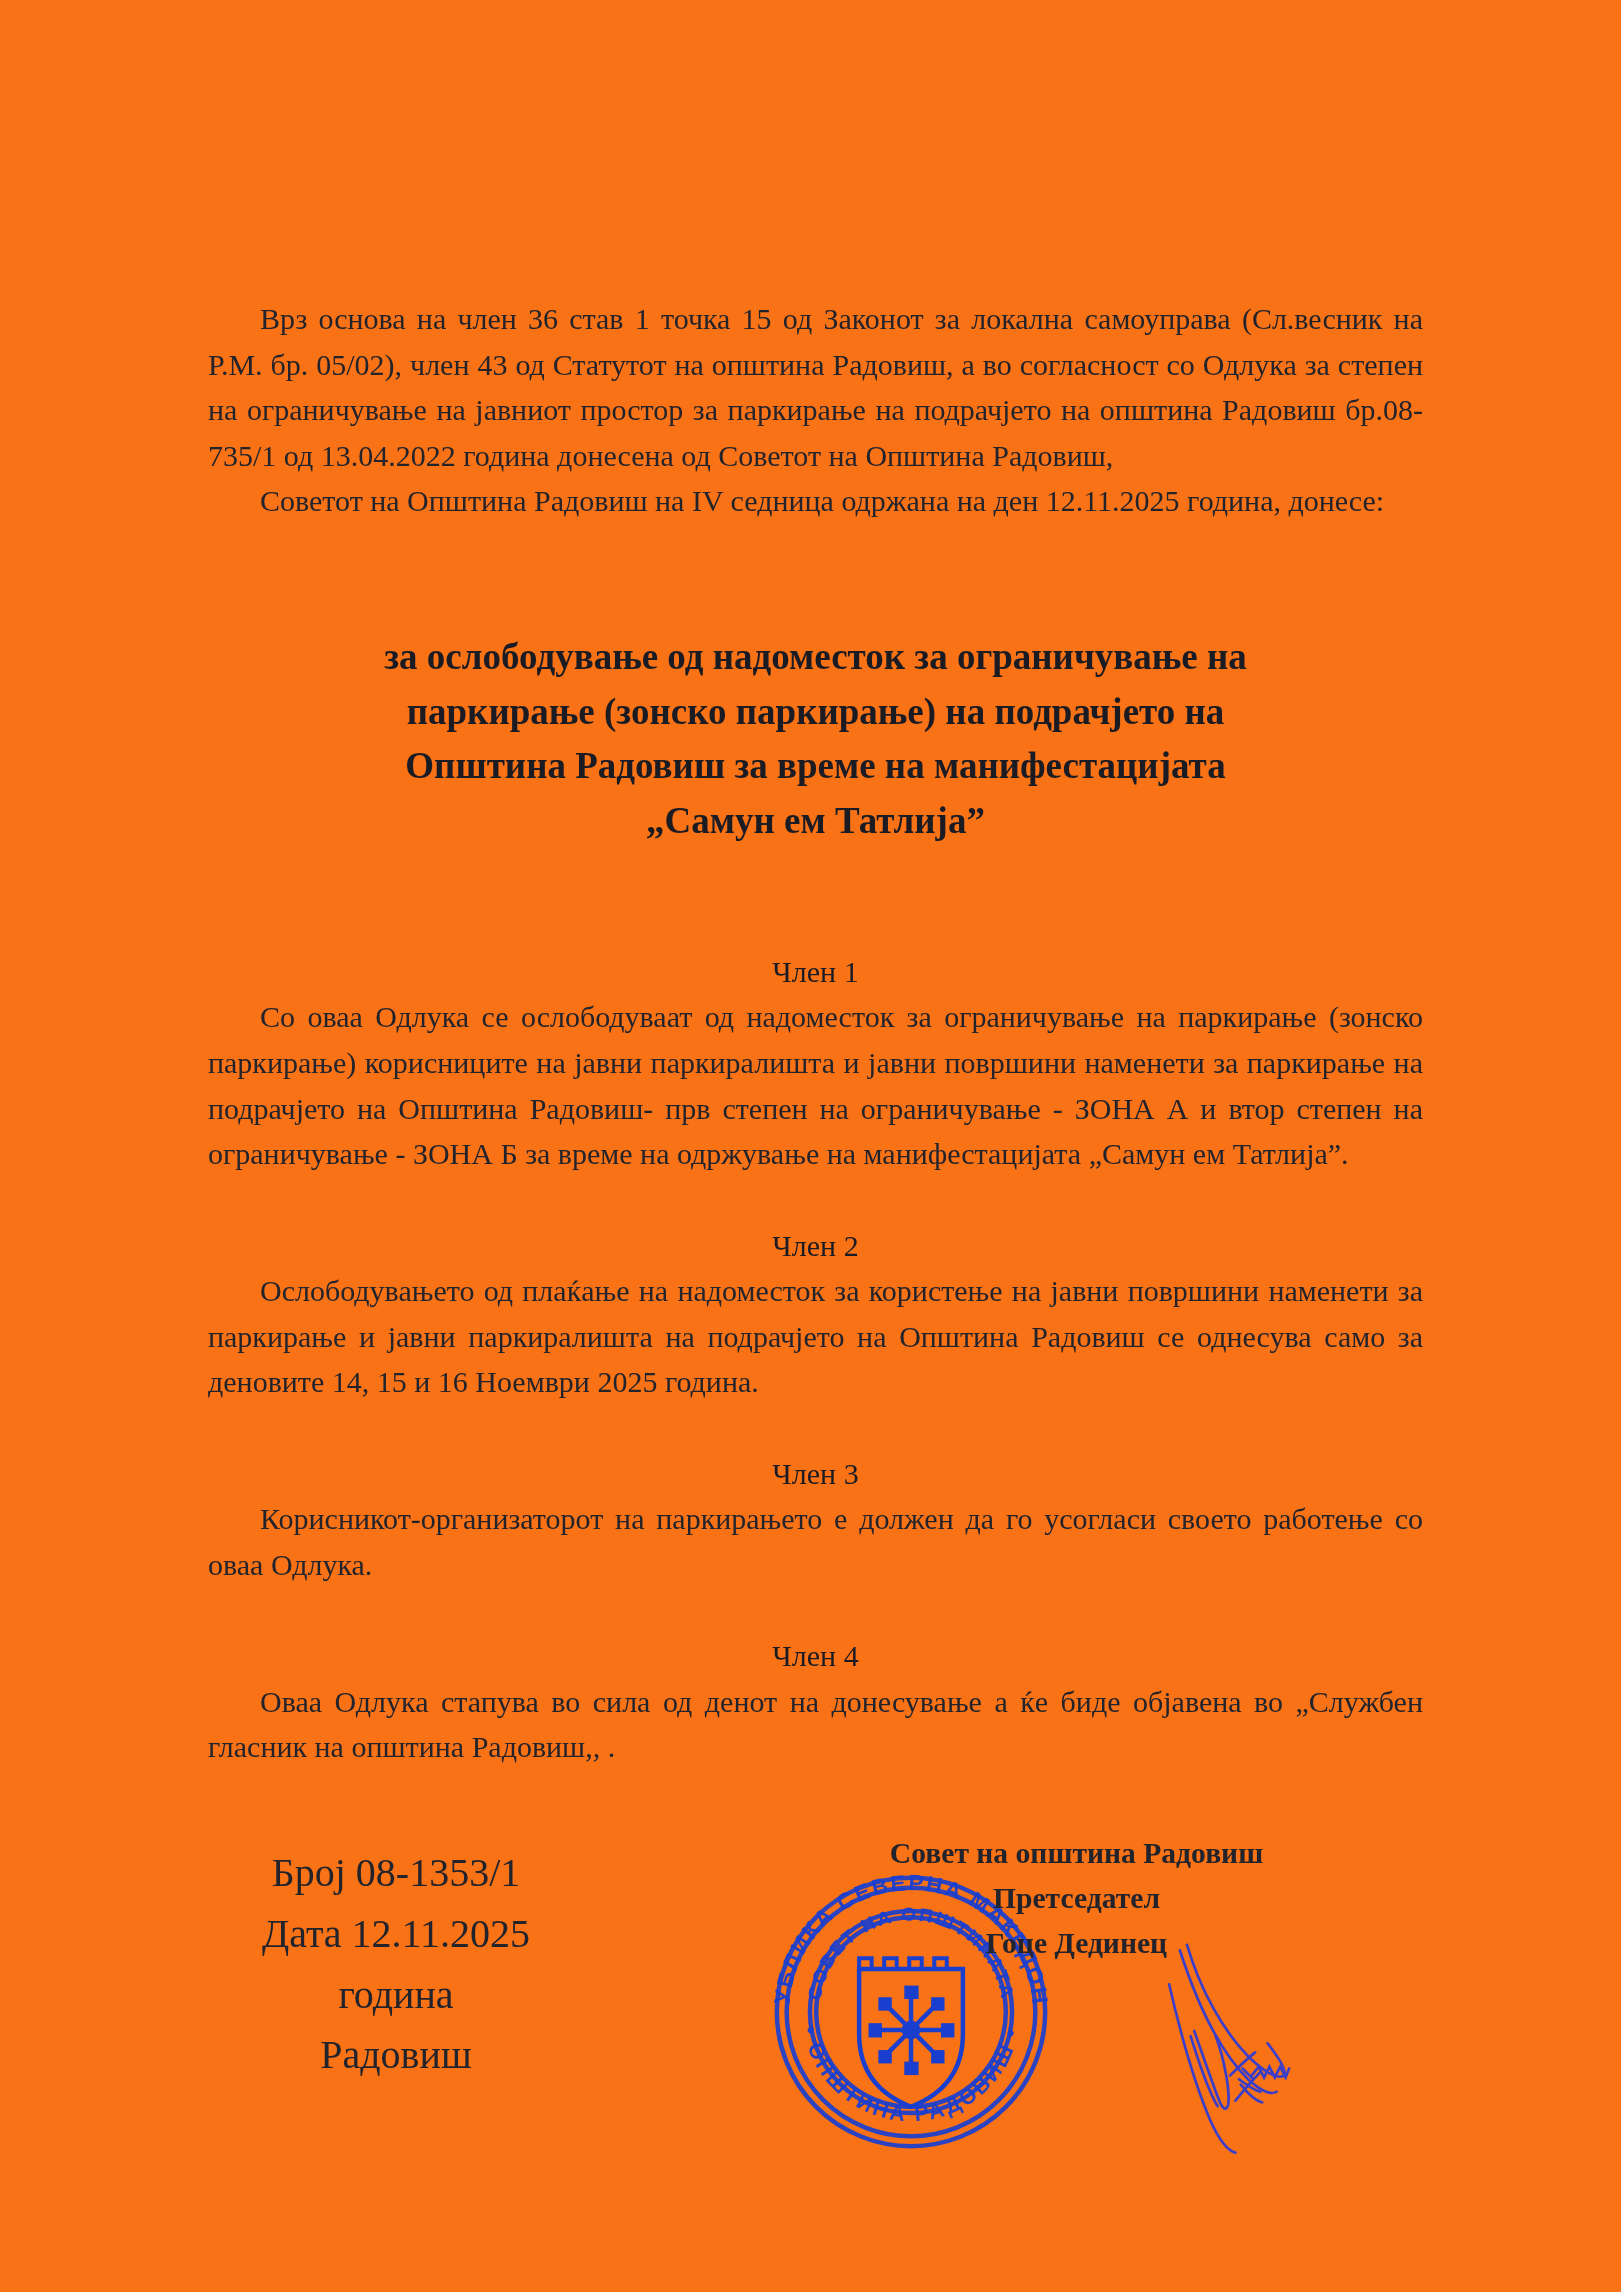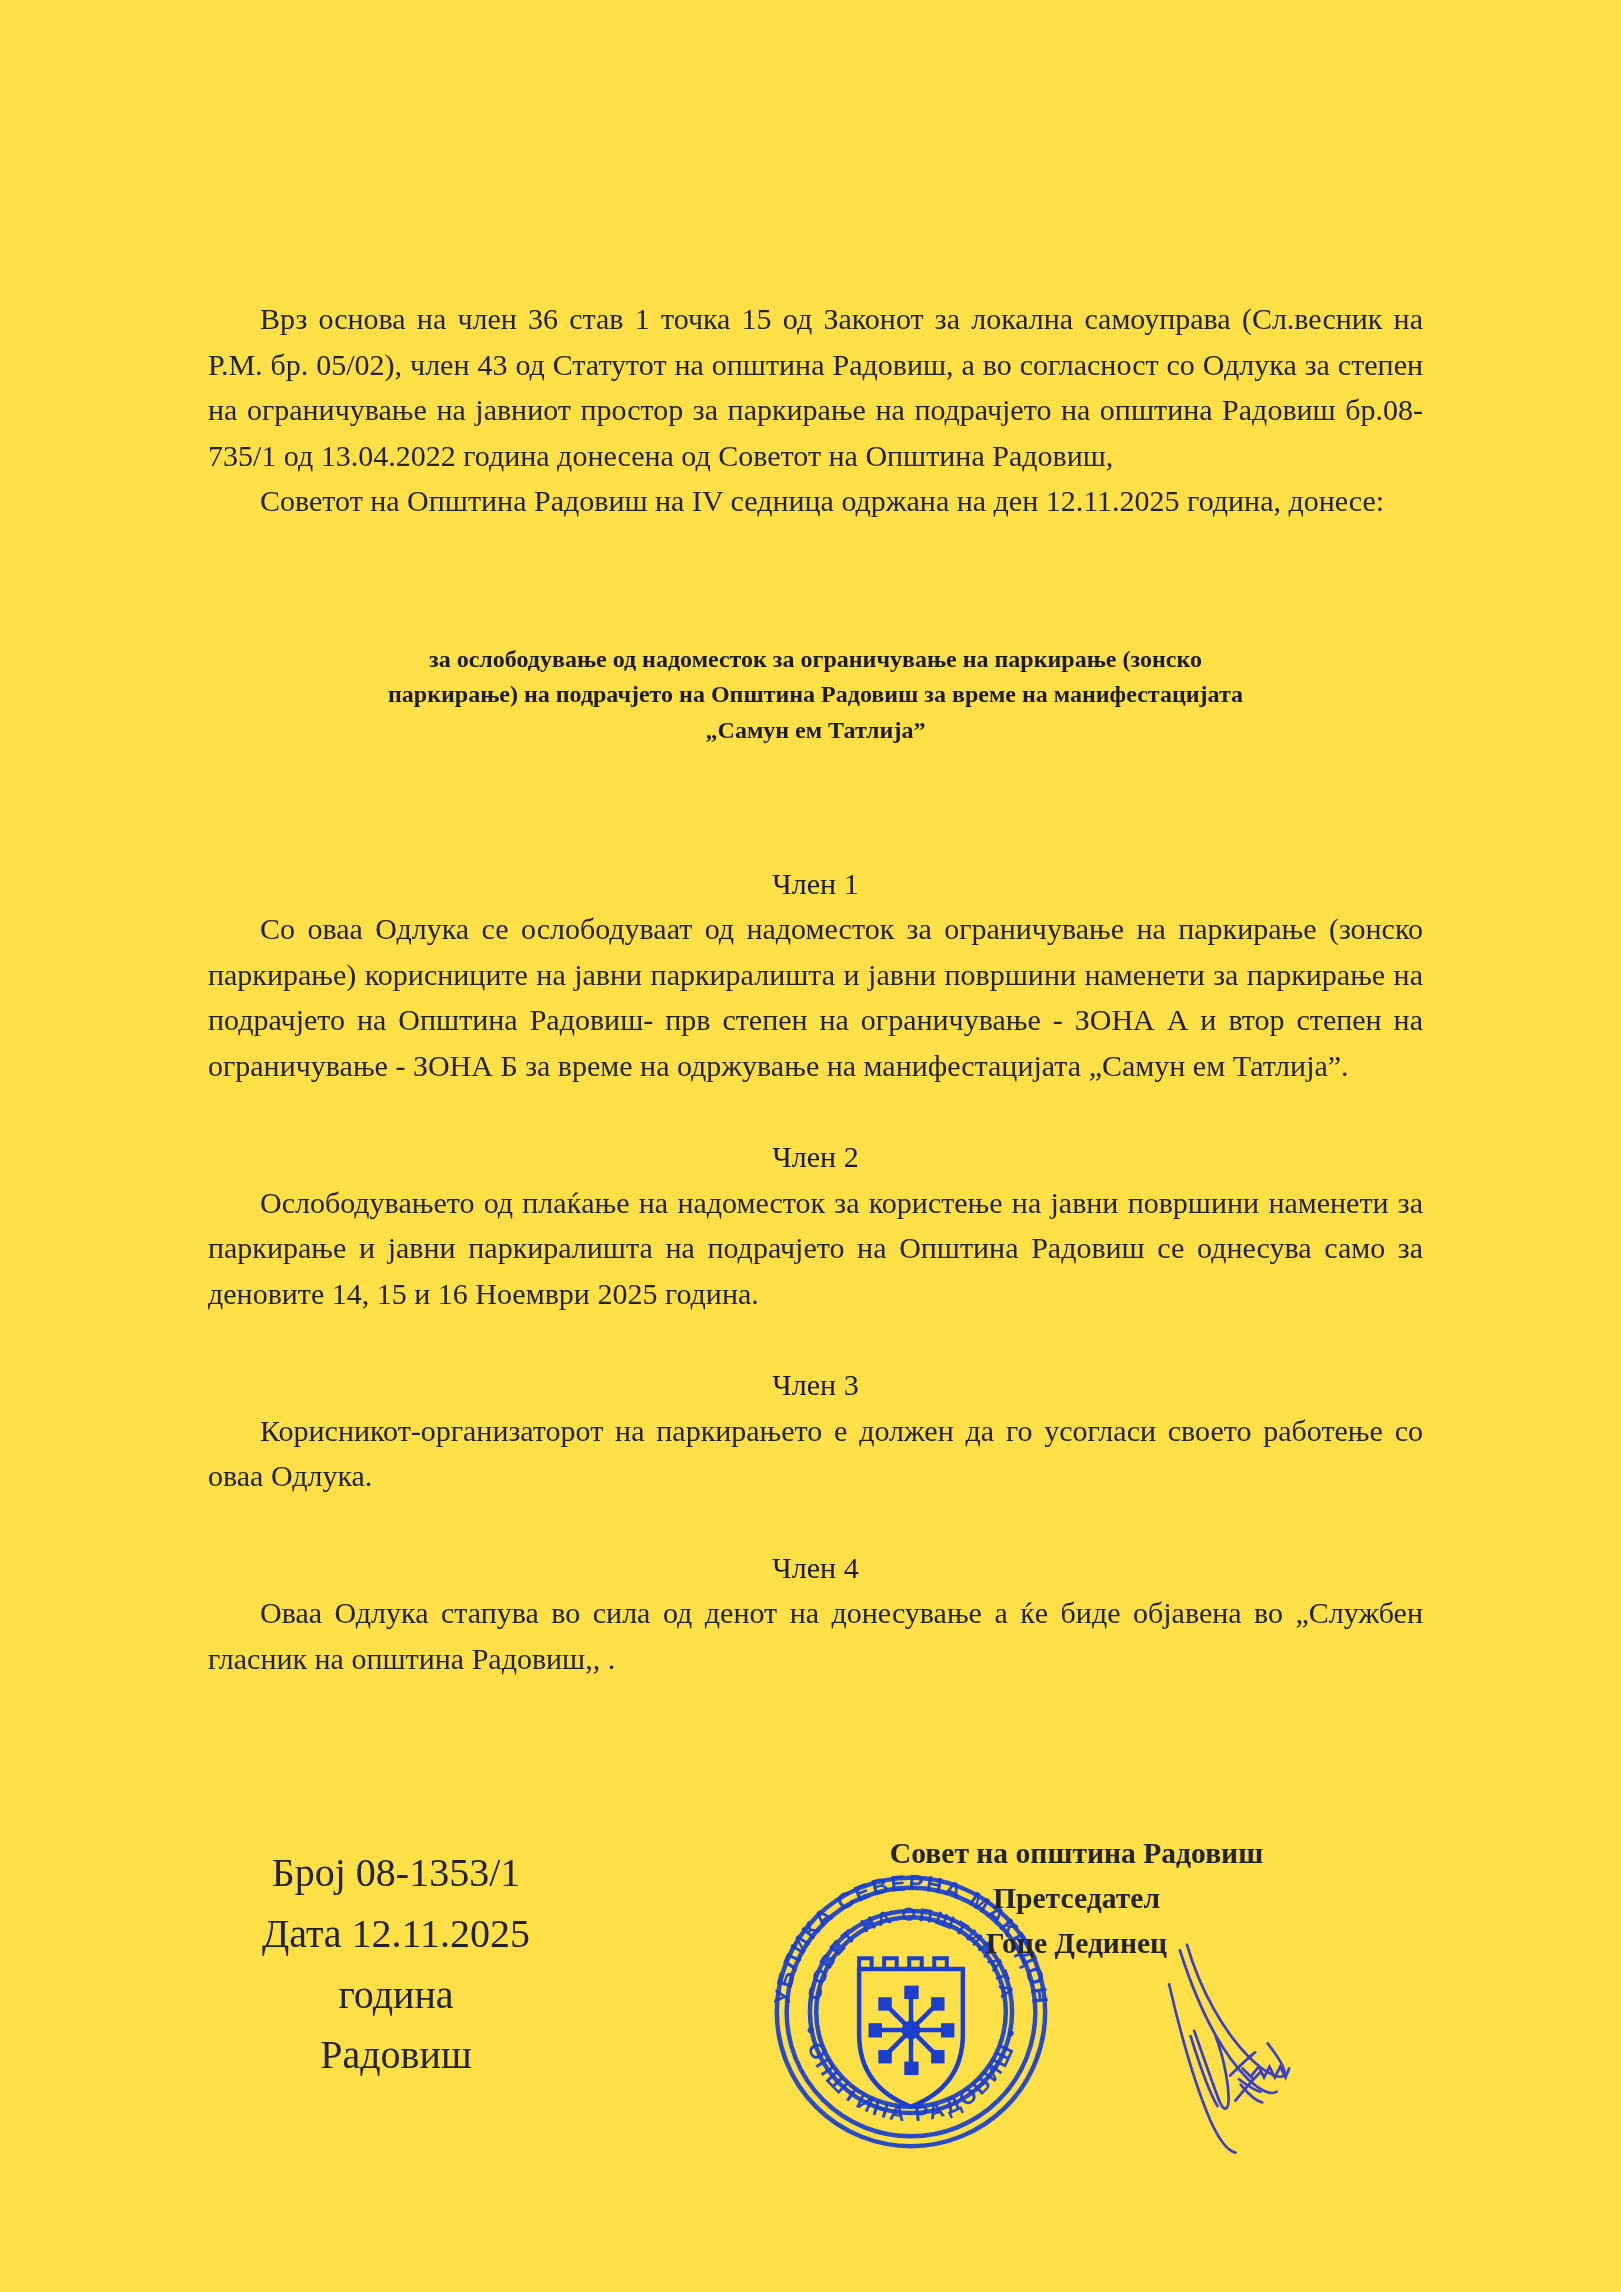--- a/index.html
+++ b/index.html
@@ -8,21 +8,21 @@
     background: #ffffff;
   }
   body {
     font-family: "Liberation Serif", "DejaVu Serif", serif;
     color: #1c1c24;
   }
   .page {
     position: relative;
     width: 1622px;
     height: 2293px;
-    background: #fde047;
+    background: #f97316;
     overflow: hidden;
     box-sizing: border-box;
   }
   .content {
     position: absolute;
     left: 208px;
     top: 296px;
     width: 1215px;
   }
   .para {
@@ -46,23 +46,23 @@
   }
   .doc-title {
     font-weight: bold;
     font-size: 30px;
     letter-spacing: 5.4px;
     margin: 0 0 12.5px 0;
     color: #1b1b24;
   }
   .doc-subtitle {
     font-weight: bold;
-    font-size: 24px;
+    font-size: 37px;
     line-height: 1.48;
-    margin: 12px auto;
+    margin: 0 auto;
     width: 905px;
     color: #1b1b24;
   }
 
   .article-heading {
     text-align: center;
     font-weight: normal;
     font-size: 30px;
     margin: 0 0 5.4px 0;
     color: #1b1b24;

